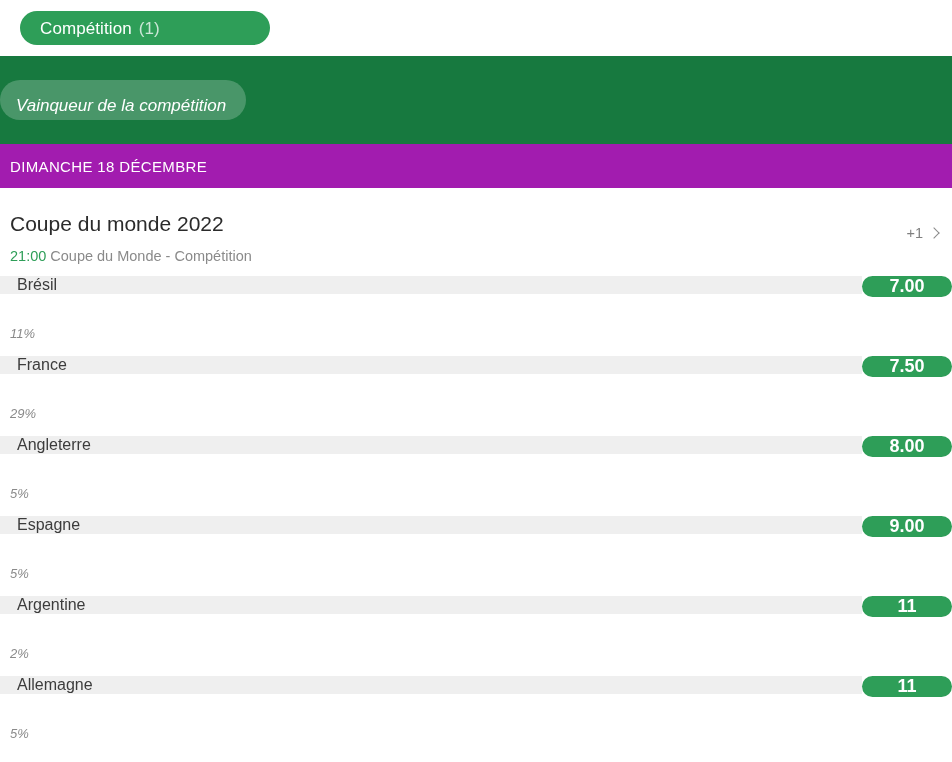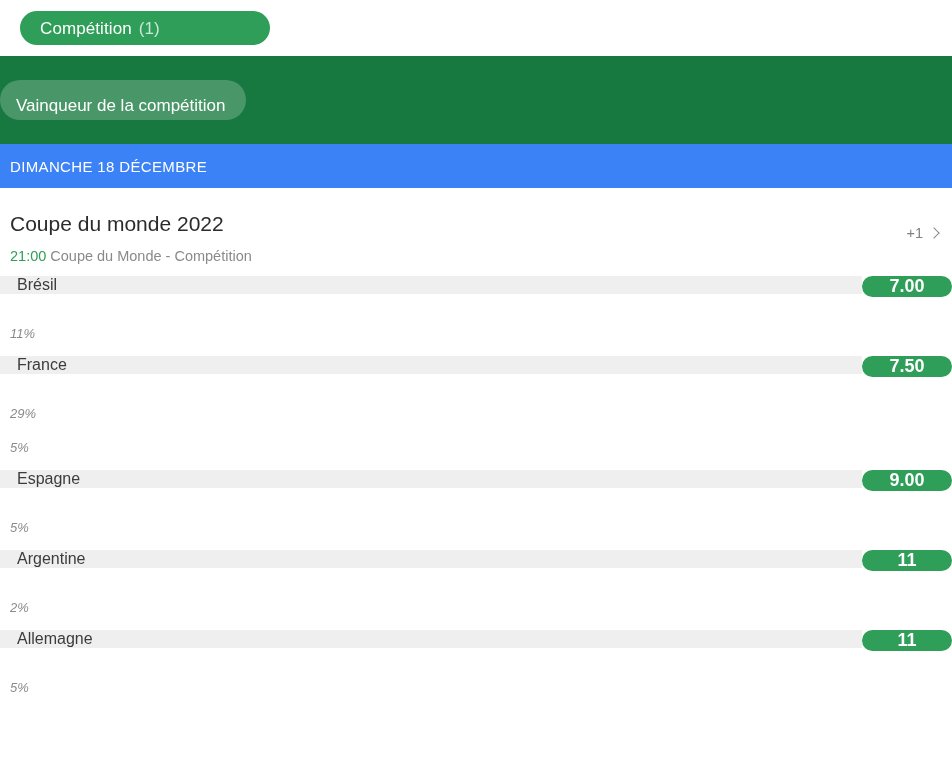--- a/index.html
+++ b/index.html
@@ -61,25 +61,26 @@
     border-radius: 22px;
     height: 40px;
     display: inline-flex;
     align-items: center;
     padding: 10px 20px 0 16px;
     font-size: 17px;
     line-height: 1;
     white-space: nowrap;
     cursor: pointer;
     box-sizing: border-box;
+    font-style: italic;
   }
 
   
   .date-band {
-    background: #3b82f6;
+    background: #a21caf;
     height: 44px;
     display: flex;
     align-items: center;
     padding-left: 10px;
     box-sizing: border-box;
   }
   .date-band-text {
     color: #ffffff;
     font-size: 15px;
     letter-spacing: 0.35px;
@@ -242,20 +243,24 @@
         <div class="sel-main">
           <div class="sel-name">France</div>
           <div class="sel-odds">7.50</div>
         </div>
         <div class="sel-bar-line">
           <span class="sel-pct">29%</span>
           <span class="bar-track"><span class="bar-fill" style="width: 257.2px;"></span></span>
         </div>
       </div>
       <div class="sel-row">
+        <div class="sel-main">
+          <div class="sel-name">Angleterre</div>
+          <div class="sel-odds">8.00</div>
+        </div>
         <div class="sel-bar-line">
           <span class="sel-pct">5%</span>
           <span class="bar-track"><span class="bar-fill" style="width: 46px;"></span></span>
         </div>
       </div>
       <div class="sel-row">
         <div class="sel-main">
           <div class="sel-name">Espagne</div>
           <div class="sel-odds">9.00</div>
         </div>

